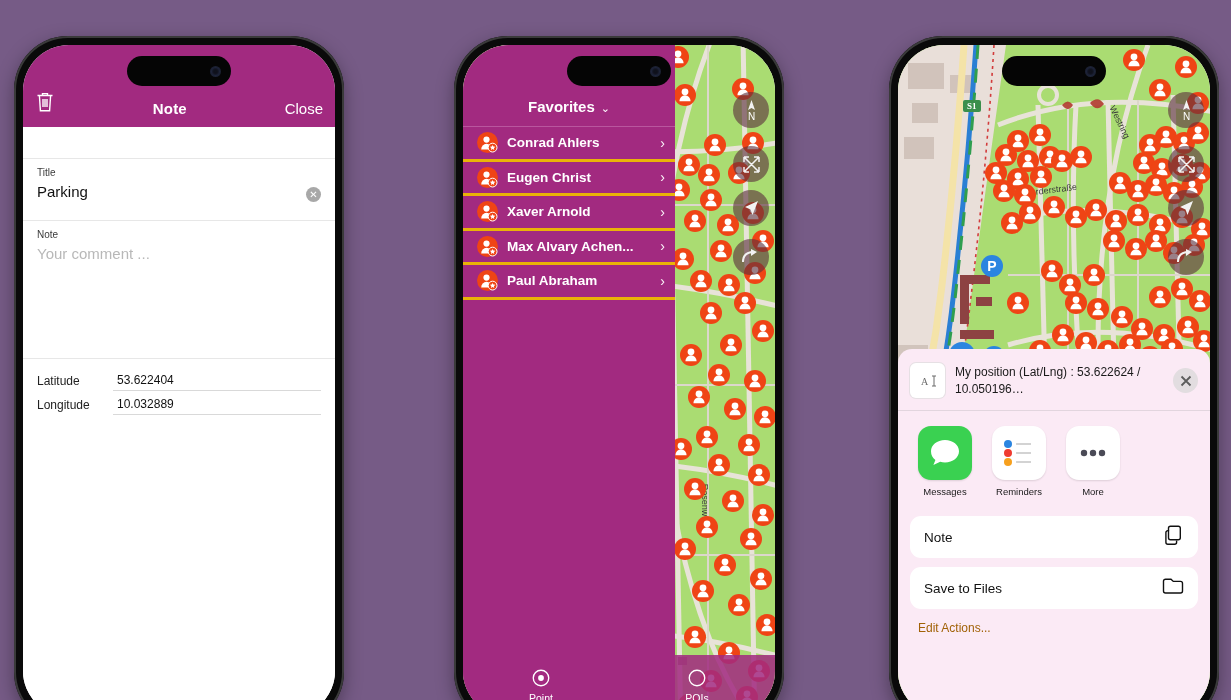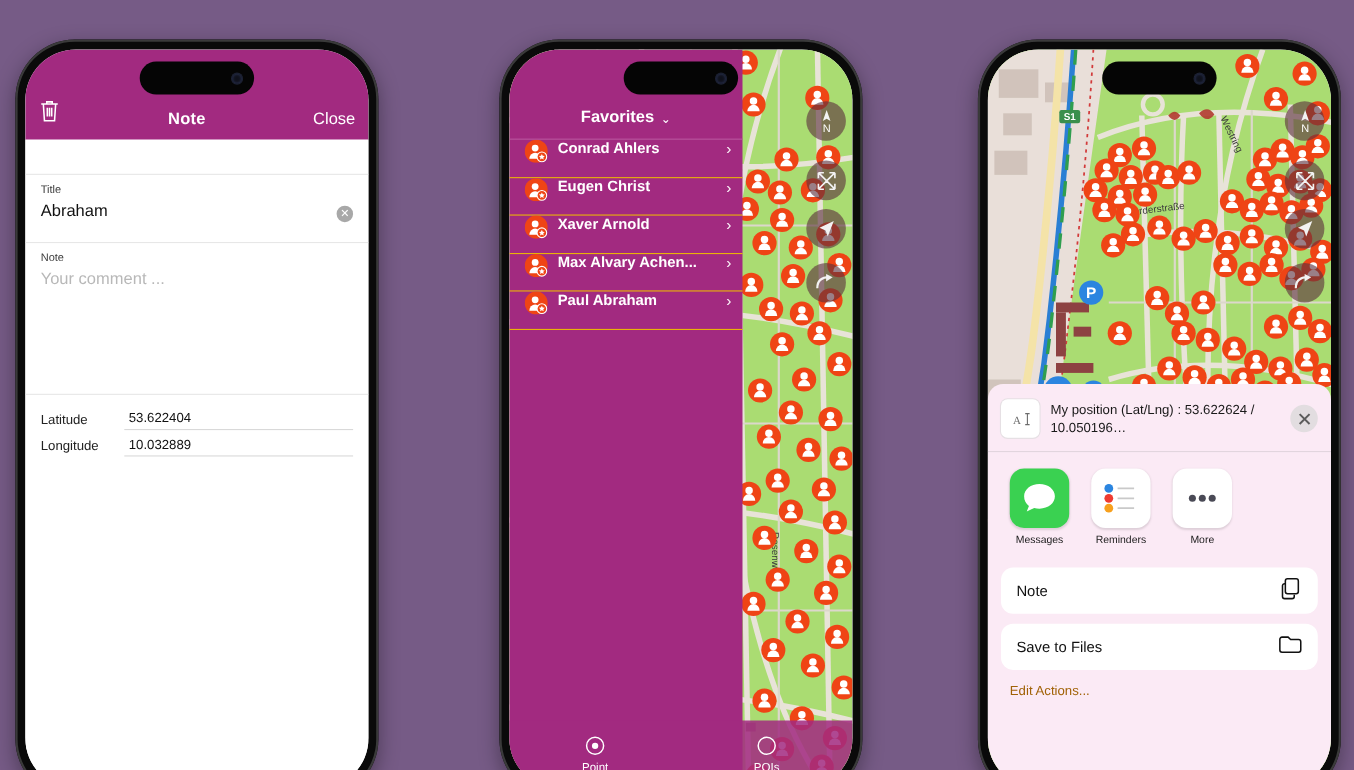--- a/index.html
+++ b/index.html
@@ -97,23 +97,23 @@
     width: 212px; background: #a22a80; z-index: 20;
   }
   .fav-head {
     height: 82px; display: flex; align-items: flex-end;
     justify-content: center; padding-bottom: 11px;
     color: #fff; font-size: 15px; font-weight: bold;
     border-bottom: 1px solid #b9569e;
   }
   .chev-d { margin-left: 6px; font-size: 11px; font-weight: normal; }
   .fav-item {
-    display: flex; align-items: flex-start;
+    display: flex; align-items: center;
     height: 34.5px; padding: 0 10px 0 14px;
-    border-bottom: 1px solid #eab308;
+    border-bottom: 3px solid #eab308;
     color: #fff;
   }
   .fav-ico {
     width: 21px; height: 21px; flex: 0 0 21px; margin-right: 9px;
     position: relative;
   }
   .fav-name {
     flex: 1; font-size: 13.5px; font-weight: bold;
     white-space: nowrap; overflow: hidden;
   }
@@ -212,21 +212,21 @@
         </span>
         <span class="nav-title">Note</span>
         <span class="nav-action">Close</span>
       </div>
 
       <div class="note-body">
         <div class="spacer-row"></div>
 
         <div class="field">
           <div class="field-label">Title</div>
-          <div class="field-value">Abraham</div>
+          <div class="field-value">Parking</div>
           <span class="clear-btn">✕</span>
         </div>
 
         <div class="field note-area">
           <div class="field-label">Note</div>
           <div class="field-placeholder">Your comment ...</div>
         </div>
 
         <div class="coord-block">
           <div class="coord-row">
@@ -507,21 +507,21 @@
               <rect x="206" y="444" width="24" height="10"></rect>
           </g>
           <g fill="#b23b2f" opacity=".9">
             <path d="M164 60 q6-7 11 0 q-5 8-11 0z"></path>
               <path d="M192 58 q8-8 14 1 q-7 9-14-1z"></path>
           </g>
           <circle cx="150" cy="50" r="9" fill="none" stroke="#e8e3d8" stroke-width="4"></circle>
         </svg>
       </div>
 
-      <div style="position:absolute;left:65px;top:55px;z-index:12;background:#3a8f4c;color:#fff;font-size:9px;padding:1px 4px;border-radius:2px;font-weight:bold;">S1</div>
+      <div style="position:absolute;left:65px;top:55px;z-index:12;background:#3a8f4c;color:#fff;font-size:9px;padding:1px 4px;border-radius:2px;font-weight:bold;font-family:Liberation Serif, serif;">S1</div>
       <div style="position:absolute;left:204px;top:72px;z-index:12;transform:rotate(64deg);font-size:9px;color:#3b3b3b;">Westring</div>
       <div style="position:absolute;left:126px;top:140px;z-index:12;transform:rotate(-7deg);font-size:9px;color:#3b3b3b;">Norderstraße</div>
 
       <svg style="position:absolute;inset:0;z-index:13" width="312" height="672">
         <g>
           <circle cx="94" cy="221" r="11" fill="#2b85e0"></circle>
             <text x="94" y="226" font-size="14" font-weight="bold" fill="#fff" text-anchor="middle" font-family="Liberation Sans, sans-serif">P</text>
           <circle cx="64" cy="310" r="13" fill="#2b85e0"></circle>
             <text x="64" y="316" font-size="16" font-weight="bold" fill="#fff" text-anchor="middle" font-family="Liberation Sans, sans-serif">P</text>
           <circle cx="96" cy="312" r="11" fill="#2b85e0"></circle>

